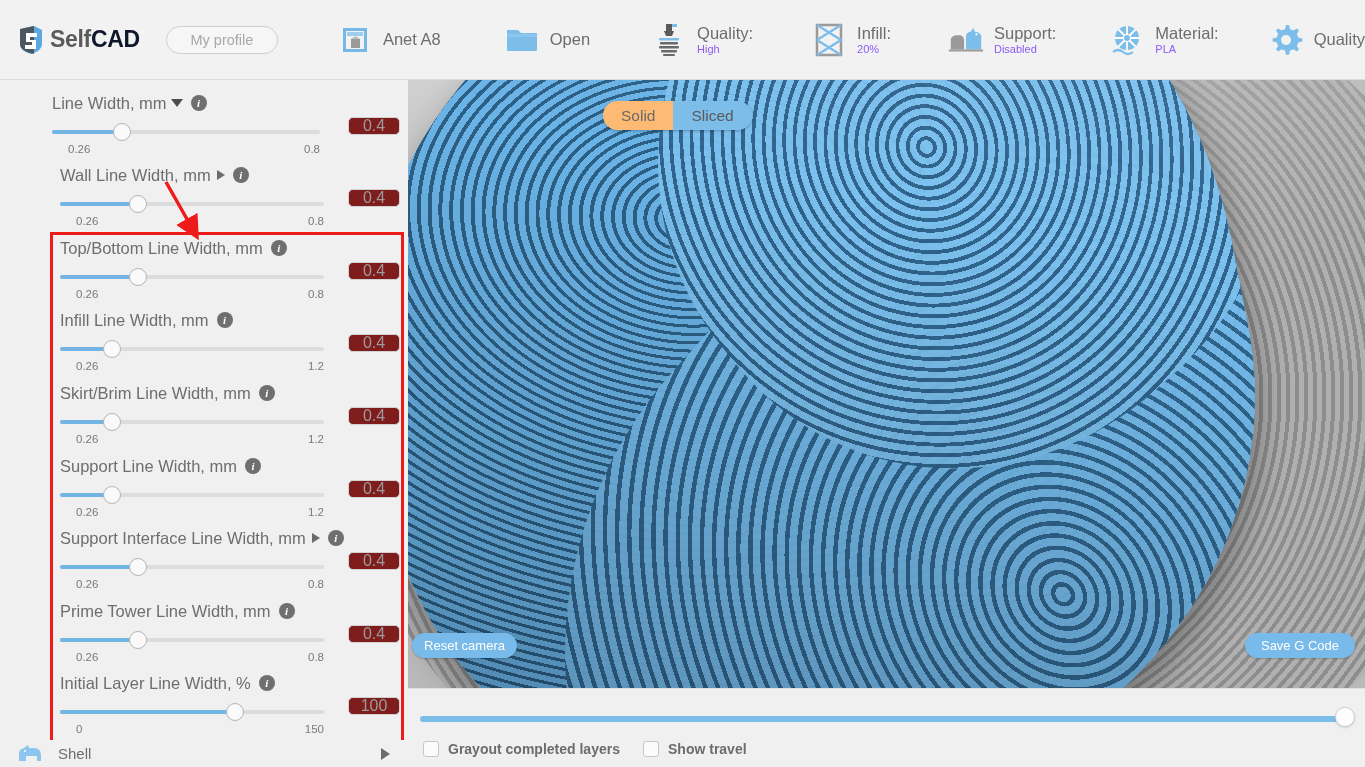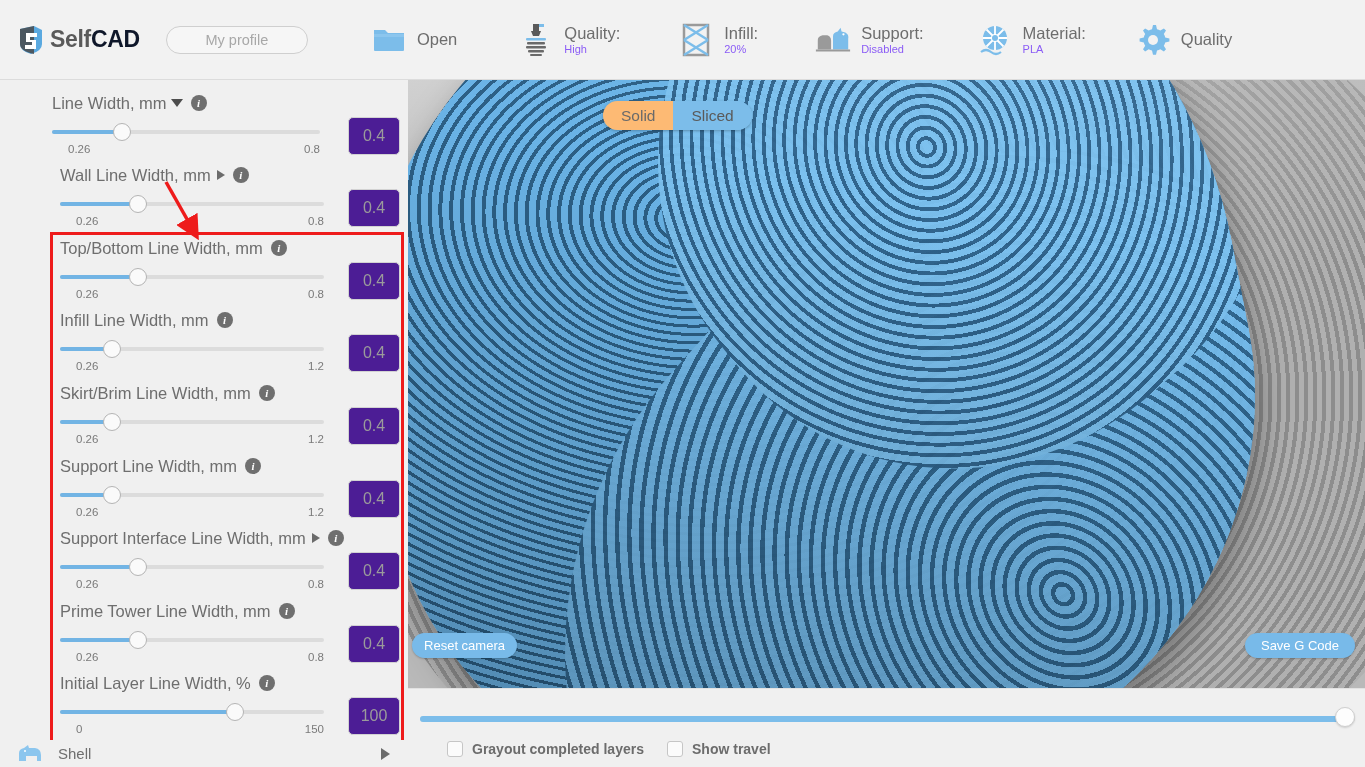--- a/index.html
+++ b/index.html
@@ -105,23 +105,23 @@
   }
   .slider-min, .slider-max {
     position: absolute; top: 23px;
     font-size: 11.5px; color: #7a7a7a;
   }
   .slider-min { left: 16px; }
   .slider-max { text-align: right; }
 
   .value-box {
     position: absolute;
-    width: 52px; height: 38px;
+    width: 52px; height: 18px;
     border: 1px solid #d2d2d2; border-radius: 5px;
-    background: #4c1d95; color: #9b9b9b;
+    background: #7f1d1d; color: #9b9b9b;
     font-size: 16px;
     display: flex; align-items: center; justify-content: center;
     cursor: text;
   }
 
   
   #highlight-box {
     position: absolute;
     left: 50px; top: 152px;
     width: 354px; height: 585px;
@@ -258,21 +258,21 @@
     position: absolute; left: 0; top: 7px; height: 6px;
     background: #7cbdea; border-radius: 3px;
   }
   #layer-knob {
     position: absolute; top: -2px;
     width: 20px; height: 20px; border-radius: 50%;
     background: #fdfdfd; border: 1px solid #cfcfcf;
     margin-left: -10px; cursor: pointer;
     box-shadow: 0 1px 2px rgba(0,0,0,0.15);
   }
-  .chk-row { position: absolute; top: 52px; display: flex; align-items: center; cursor: pointer; margin-left: 24px; }
+  .chk-row { position: absolute; top: 52px; display: flex; align-items: center; cursor: pointer; }
   .chk-box {
     width: 16px; height: 16px;
     border: 1px solid #c6c6c6; border-radius: 3px;
     background: #fbfbfb;
   }
   .chk-label {
     margin-left: 9px; font-size: 14px; font-weight: bold; color: #6c6c6c;
     white-space: nowrap;
   }
 </style>
@@ -291,20 +291,34 @@
           <path d="M10 9 L21 9 L21 13 L14 13 L14 16 L20 16 L20 25 L9 25 L9 21 L16 21 L16 18 L10 18 Z" fill="#ffffff"></path>
         </svg>
       </span>
       <span class="logo-text">
         <span class="logo-self">Self</span><span class="logo-cad">CAD</span>
       </span>
     </div>
 
     <div class="profile-pill">My profile</div>
 
+    <div class="tool-item" style="margin-left:58px;">
+      <span class="tool-icon">
+        <svg width="32" height="32" viewBox="0 0 32 32">
+          <rect x="4" y="4" width="24" height="3" fill="#76b9e6"></rect>
+          <rect x="4" y="4" width="3" height="24" fill="#76b9e6"></rect>
+          <rect x="25" y="4" width="3" height="24" fill="#76b9e6"></rect>
+          <rect x="4" y="25" width="24" height="3" fill="#76b9e6"></rect>
+          <rect x="8" y="8" width="16" height="4" fill="#9fcdea"></rect>
+          <rect x="12" y="15" width="9" height="9" fill="#9a9a9a"></rect>
+          <path d="M12 15 L16.5 12 L21 15 Z" fill="#bdbdbd"></path>
+        </svg>
+      </span>
+      <span class="tool-single">Anet A8</span>
+    </div>
 
     <div class="tool-item" style="margin-left:62px;">
       <span class="tool-icon">
         <svg width="34" height="30" viewBox="0 0 34 30">
           <path d="M2 5 h11 l3 3 h16 v17 a1 1 0 0 1 -1 1 H3 a1 1 0 0 1 -1 -1 Z" fill="#7cbdea"></path>
           <rect x="2" y="9" width="30" height="3" fill="#8cc6ee"></rect>
         </svg>
       </span>
       <span class="tool-single">Open</span>
     </div>

